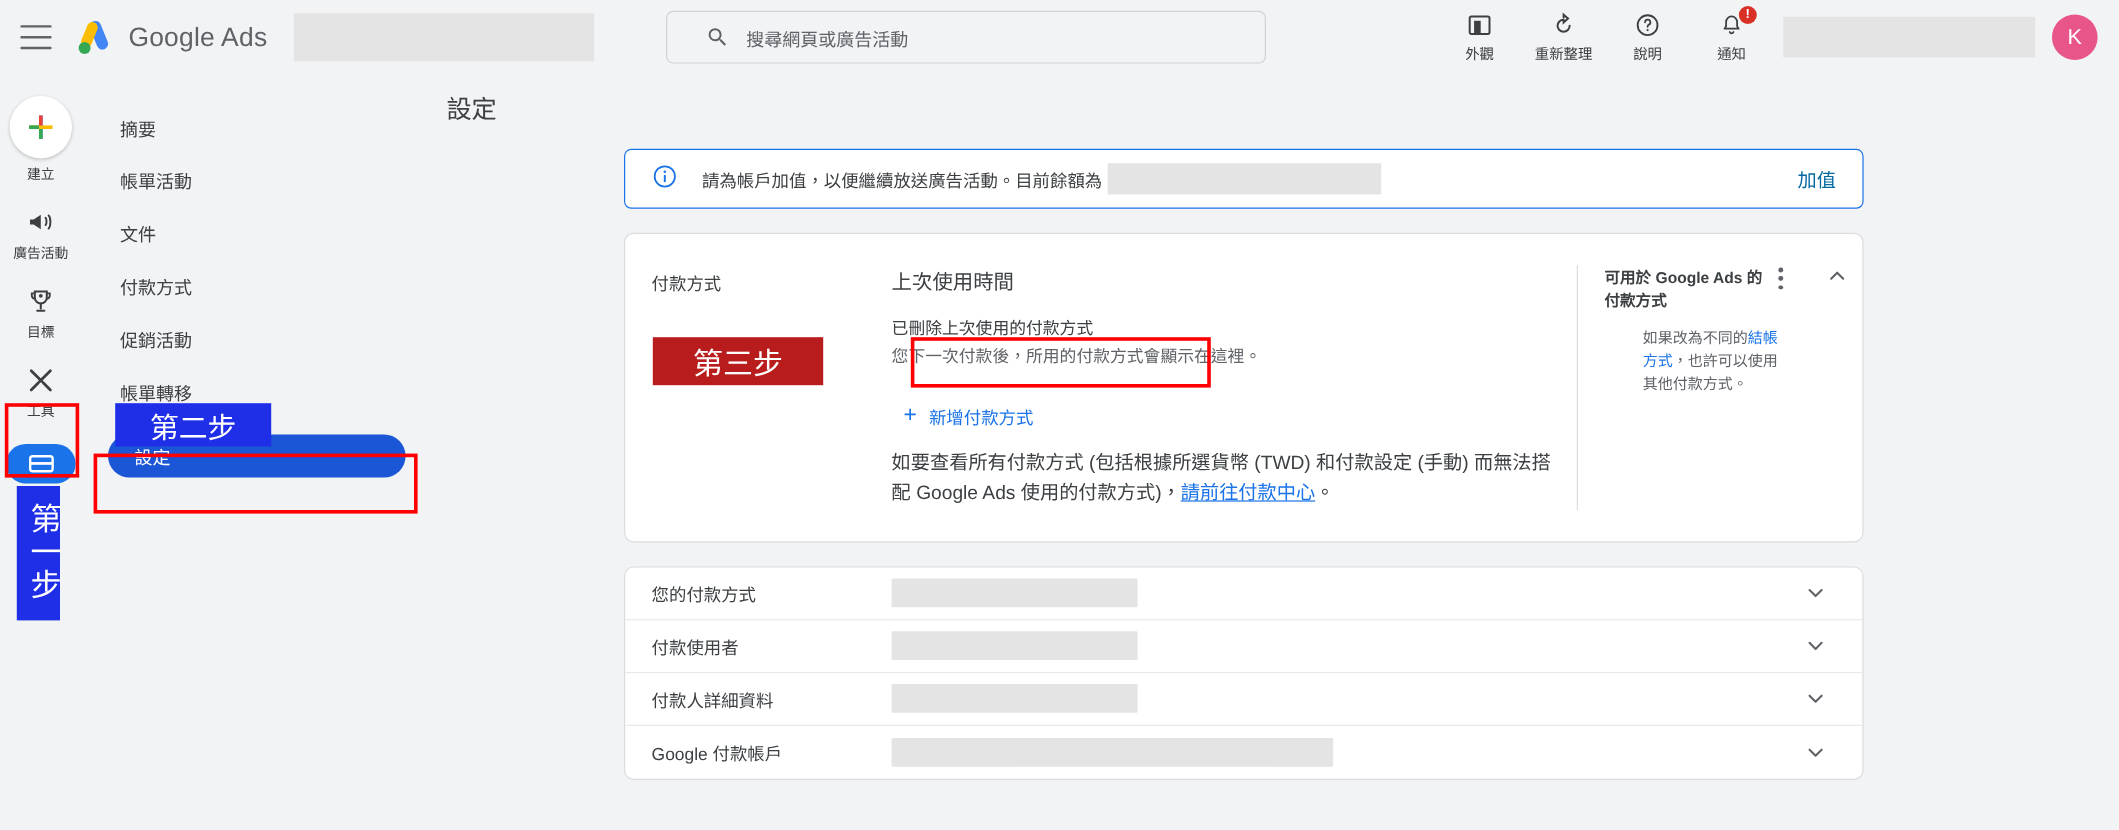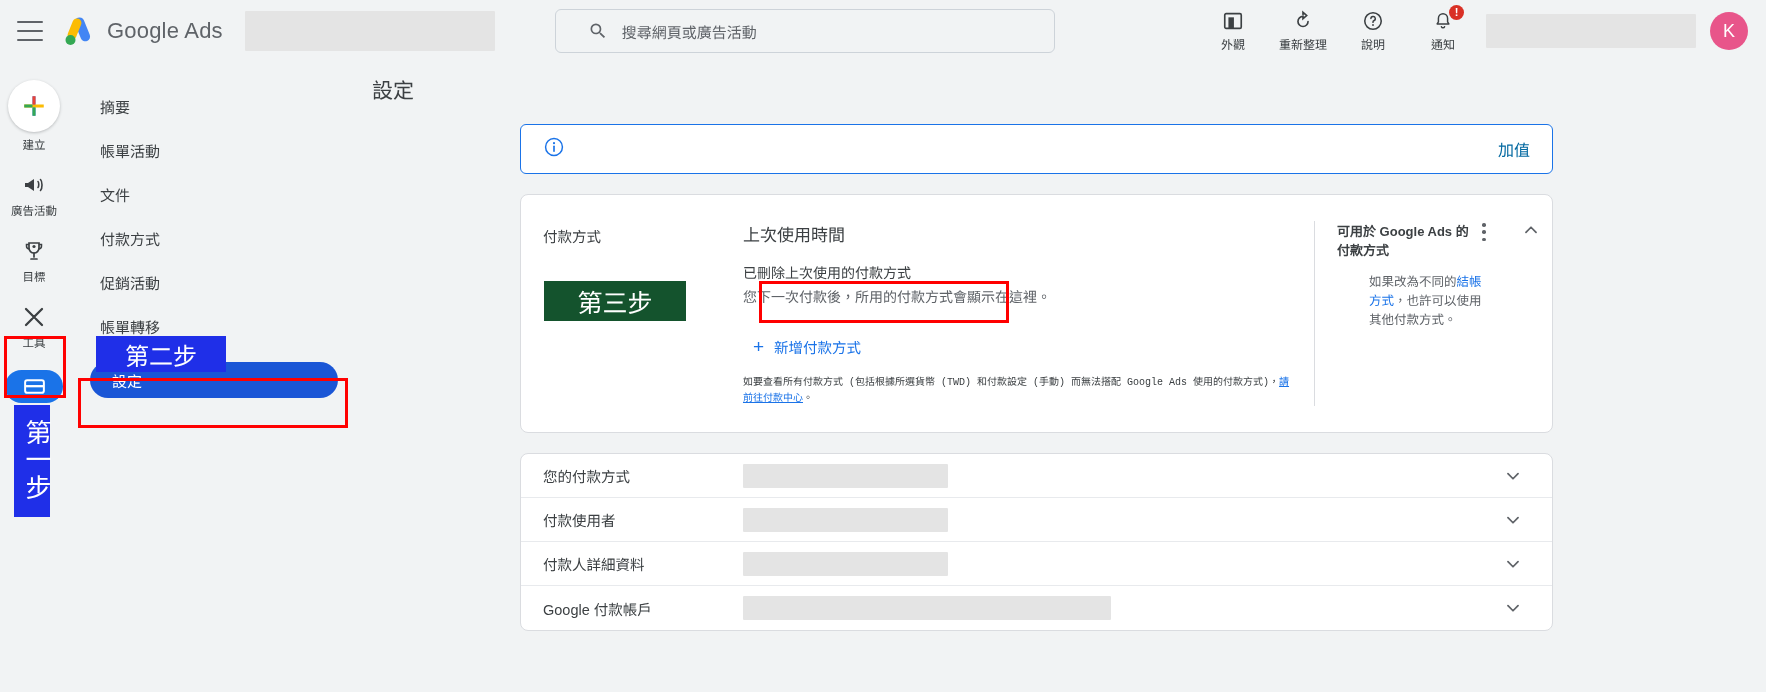--- a/index.html
+++ b/index.html
@@ -165,27 +165,27 @@
     padding: 10px 14px 10px 10px; border-radius: 4px;
   }
   .add-plus { font-size: 19px; line-height: 1; }
 
   .ann-box-add {
     position: absolute; left: 238px; top: 86px; width: 250px; height: 42px;
     border: 3px solid #f00; pointer-events: none; z-index: 30;
   }
   .ann-step3 {
     position: absolute; left: 23px; top: 86px; width: 142px; height: 40px;
-    background: #14532d; color: #fff; z-index: 30;
+    background: #b91c1c; color: #fff; z-index: 30;
     display: flex; align-items: center; justify-content: center;
     font-size: 25px;
   }
 
   .card-foot {
-    font-size: 10px; color: #3c4043; line-height: 1.55; margin-top: 8px; max-width: 560px; font-family: Liberation Mono, monospace;
+    font-size: 16px; color: #3c4043; line-height: 1.55; margin-top: 8px; max-width: 560px;
   }
   .card-foot a { color: #1a73e8; text-decoration: underline; cursor: pointer; }
 
   .card-right {
     width: 238px; border-left: 1px solid #dadce0; padding: 2px 0 0 22px;
     position: relative;
   }
   .cr-title { font-size: 13px; color: #3c4043; font-weight: bold; line-height: 1.45; width: 132px; }
   .cr-desc { font-size: 12.5px; color: #5f6368; line-height: 1.55; width: 118px; margin-top: 12px; margin-left: 32px; }
   .cr-desc a { color: #1a73e8; cursor: pointer; }
@@ -358,20 +358,24 @@
 
 <div class="main">
 
   <div class="notice">
     <span class="info-icon">
       <svg width="22" height="22" viewBox="0 0 24 24">
         <circle cx="12" cy="12" r="9.2" fill="none" stroke="#1a73e8" stroke-width="1.6"></circle>
         <circle cx="12" cy="7.8" r="1.15" fill="#1a73e8"></circle>
         <rect x="11.1" y="10.4" width="1.8" height="7" rx=".9" fill="#1a73e8"></rect>
       </svg>
+    </span>
+    <span class="notice-text">
+      <span>請為帳戶加值，以便繼續放送廣告活動。目前餘額為</span>
+      <span class="redact notice-redact"></span>
     </span>
     <span class="notice-action">加值</span>
   </div>
 
   <div class="card">
     <div class="card-label">付款方式</div>
 
     <div class="card-body">
       <div class="card-h">上次使用時間</div>
       <div class="card-sub">已刪除上次使用的付款方式</div>

